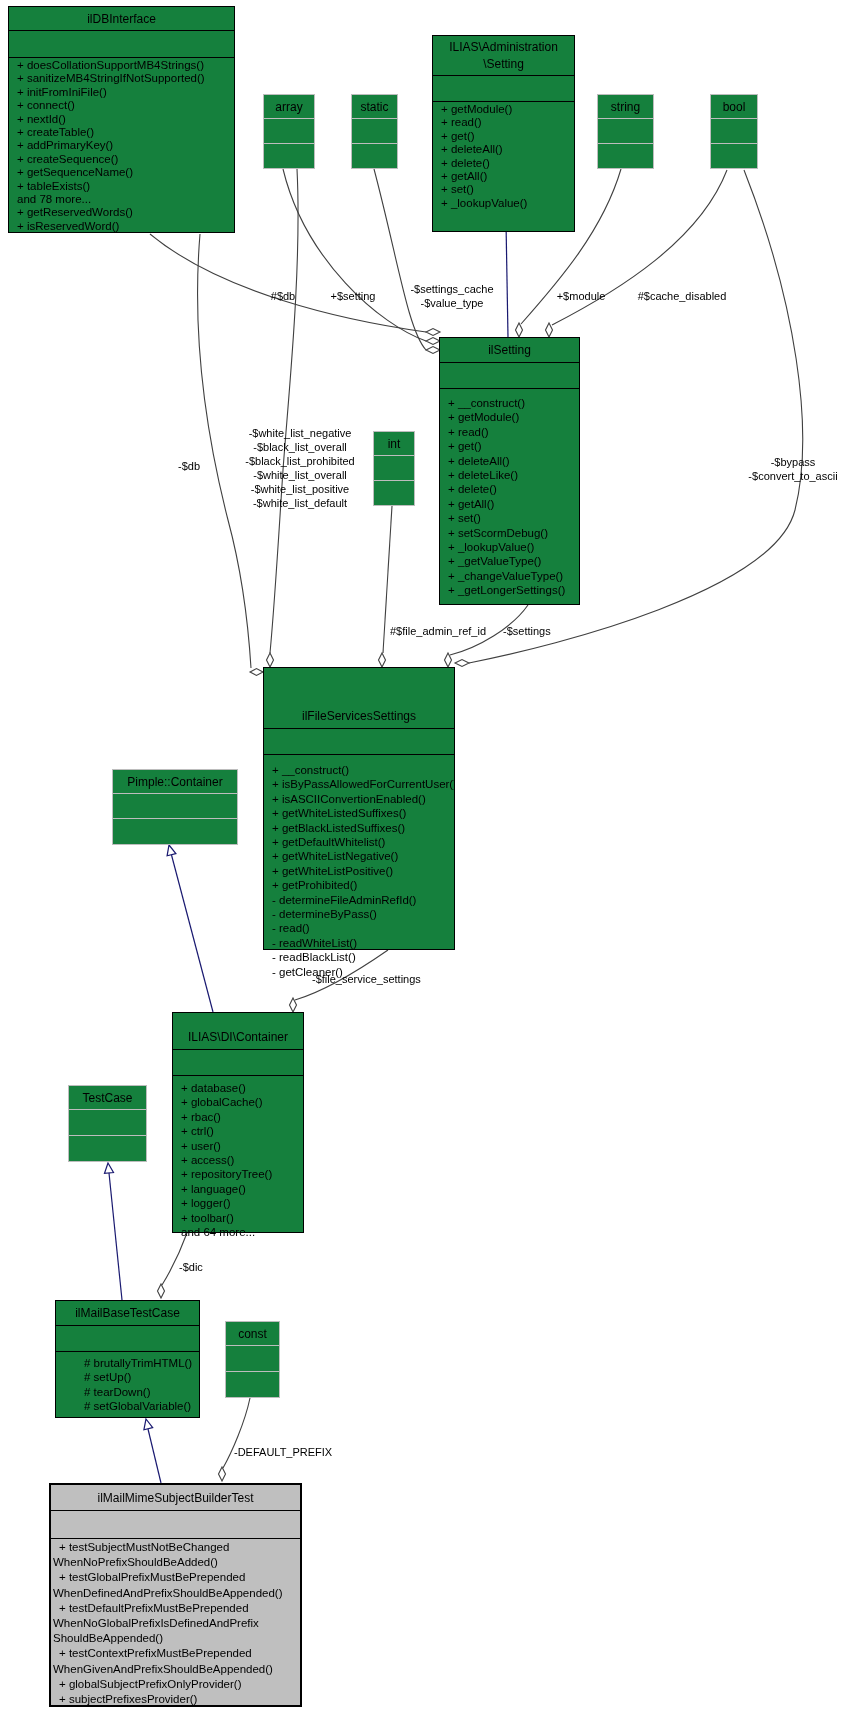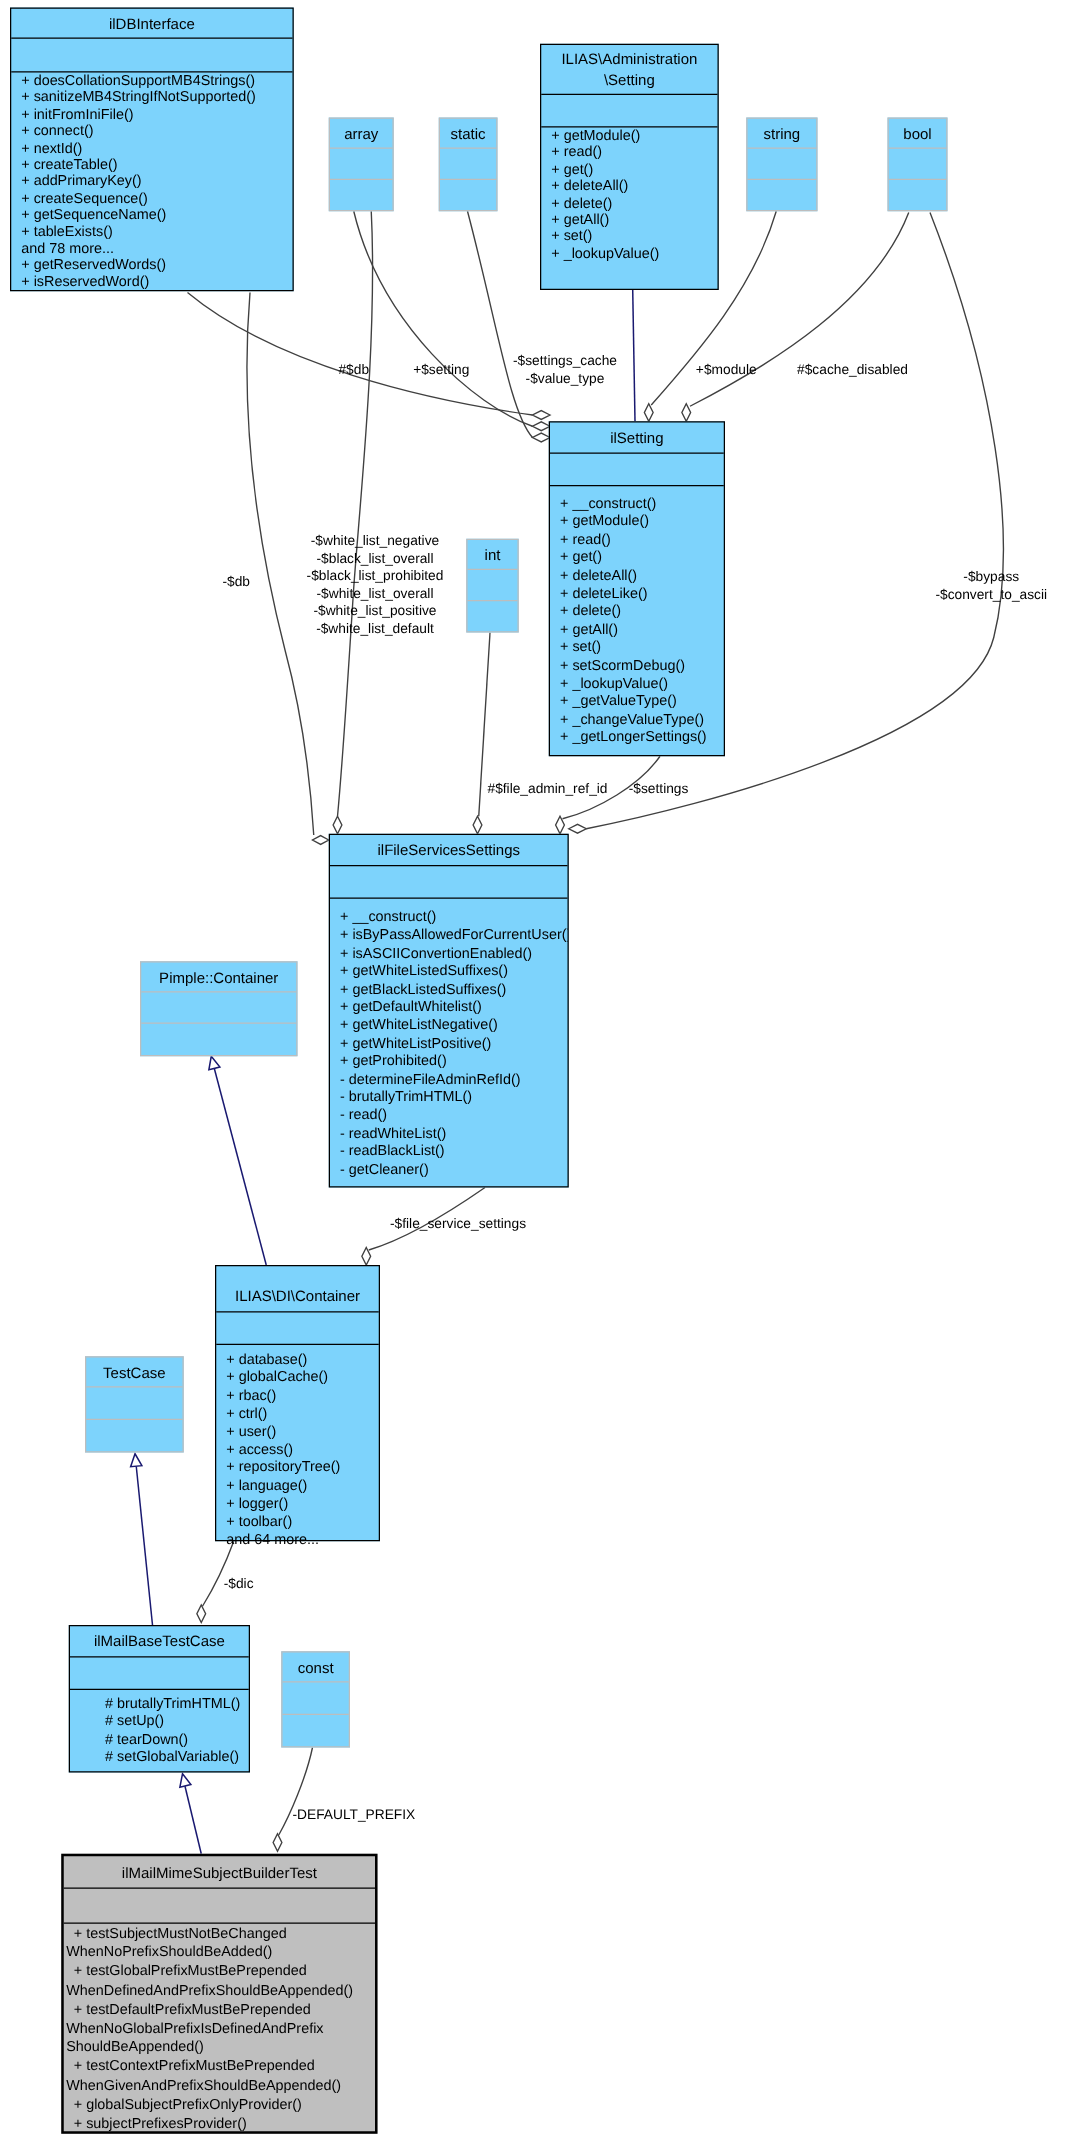--- a/index.html
+++ b/index.html
@@ -3,21 +3,21 @@
 <meta charset="utf-8">
 <style>
   html,body{margin:0;padding:0;background:#fff;}
   #diagram{position:relative;width:855px;height:1712px;background:var(--bg,#fff);
     font-family:"Liberation Sans", sans-serif;color:#000;overflow:hidden;}
   svg.edges{position:absolute;left:0;top:0;z-index:1;}
   .ue{fill:none;stroke:var(--usage);stroke-width:1.1px;}
   .ud{fill:#fff;stroke:var(--usage);stroke-width:1.1px;}
   .ie{fill:none;stroke:var(--inh);stroke-width:1.2px;}
   .it{fill:#fff;stroke:var(--inh);stroke-width:1.2px;}
-  .uml-class{position:absolute;z-index:2;box-sizing:border-box;background:#7dd3fc;
+  .uml-class{position:absolute;z-index:2;box-sizing:border-box;background:#15803d;
     border:1px solid var(--border);font-size:11.5px;}
   .uml-class.external{border-color:var(--extborder);}
   .uml-class.highlight{background:var(--hifill);border-width:2px;}
   .uml-title{box-sizing:border-box;text-align:center;font-size:12px;white-space:pre-line;
     border-bottom:1px solid var(--border);overflow:hidden;}
   .external .uml-title,.external .uml-attrs{border-color:var(--extborder);}
   .uml-attrs{box-sizing:border-box;border-bottom:1px solid var(--border);}
   .uml-methods{box-sizing:border-box;padding-left:8px;padding-right:2px;overflow:hidden;}
   .uml-method{white-space:nowrap;}
   .uml-method.cont{margin-left:-6px;}
@@ -140,34 +140,34 @@
         <div class="uml-method" style="line-height: 14.4px;">+ _changeValueType()</div>
         <div class="uml-method" style="line-height: 14.4px;">+ _getLongerSettings()</div>
       </div>
     </div>
     <div class="uml-class external" style="left: 373px; top: 431px; width: 42px; height: 75px;">
       <div class="uml-title" style="height: 24px; line-height: 24px;">int</div>
       <div class="uml-attrs" style="height: 24.5px;"></div>
       <div class="uml-attrs" style="height: 24.5px; border-bottom: none;"></div>
     </div>
     <div class="uml-class" style="left: 263px; top: 667px; width: 192px; height: 283px;">
-      <div class="uml-title" style="height: 25px; line-height: 25px;">ilFileServicesSettings</div>
+      <div class="uml-title" style="height: 25px; line-height: 25px; margin-top: 36px;">ilFileServicesSettings</div>
       <div class="uml-attrs" style="height: 26px;"></div>
       <div class="uml-methods" style="padding-top: 8px;">
         <div class="uml-method" style="line-height: 14.4px;">+ __construct()</div>
         <div class="uml-method" style="line-height: 14.4px;">+ isByPassAllowedForCurrentUser()</div>
         <div class="uml-method" style="line-height: 14.4px;">+ isASCIIConvertionEnabled()</div>
         <div class="uml-method" style="line-height: 14.4px;">+ getWhiteListedSuffixes()</div>
         <div class="uml-method" style="line-height: 14.4px;">+ getBlackListedSuffixes()</div>
         <div class="uml-method" style="line-height: 14.4px;">+ getDefaultWhitelist()</div>
         <div class="uml-method" style="line-height: 14.4px;">+ getWhiteListNegative()</div>
         <div class="uml-method" style="line-height: 14.4px;">+ getWhiteListPositive()</div>
         <div class="uml-method" style="line-height: 14.4px;">+ getProhibited()</div>
         <div class="uml-method" style="line-height: 14.4px;">- determineFileAdminRefId()</div>
-        <div class="uml-method" style="line-height: 14.4px;">- brutallyTrimHTML()</div>
+        <div class="uml-method" style="line-height: 14.4px;">- determineByPass()</div>
         <div class="uml-method" style="line-height: 14.4px;">- read()</div>
         <div class="uml-method" style="line-height: 14.4px;">- readWhiteList()</div>
         <div class="uml-method" style="line-height: 14.4px;">- readBlackList()</div>
         <div class="uml-method" style="line-height: 14.4px;">- getCleaner()</div>
       </div>
     </div>
     <div class="uml-class external" style="left: 112px; top: 769px; width: 126px; height: 76px;">
       <div class="uml-title" style="height: 24px; line-height: 24px;">Pimple::Container</div>
       <div class="uml-attrs" style="height: 25px;"></div>
       <div class="uml-attrs" style="height: 25px; border-bottom: none;"></div>

